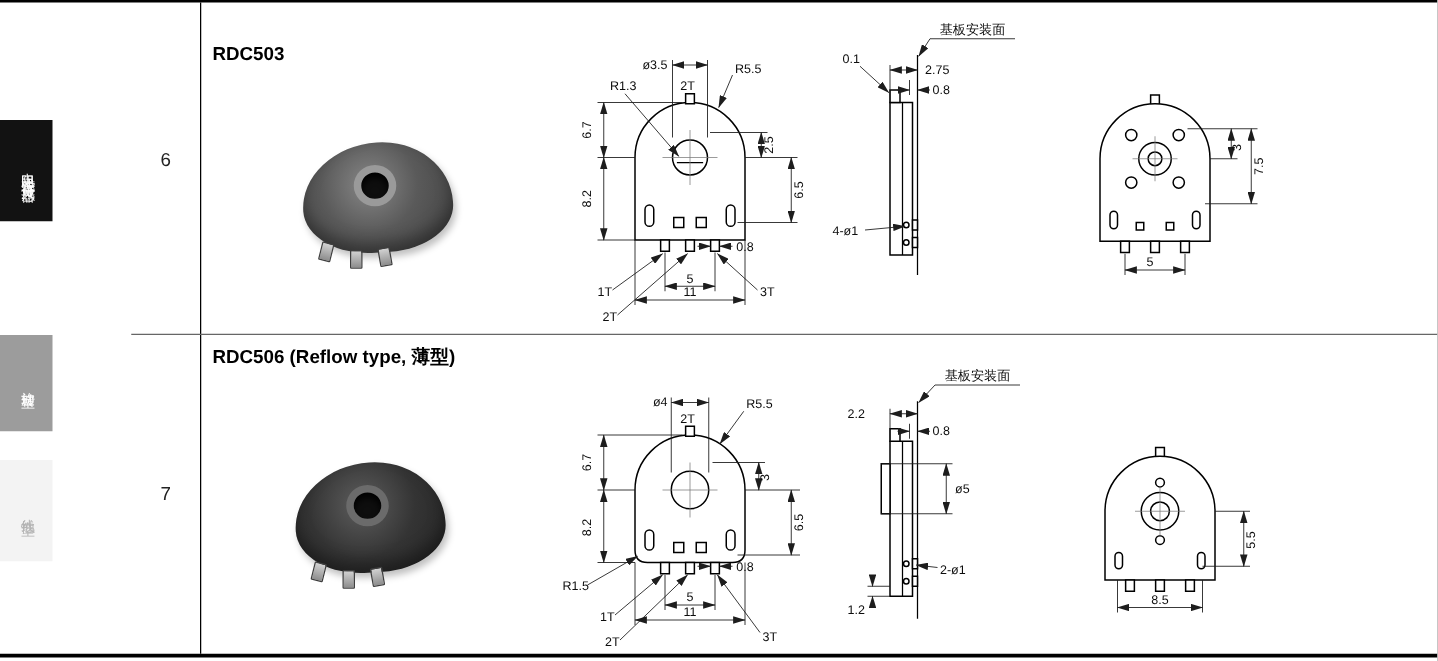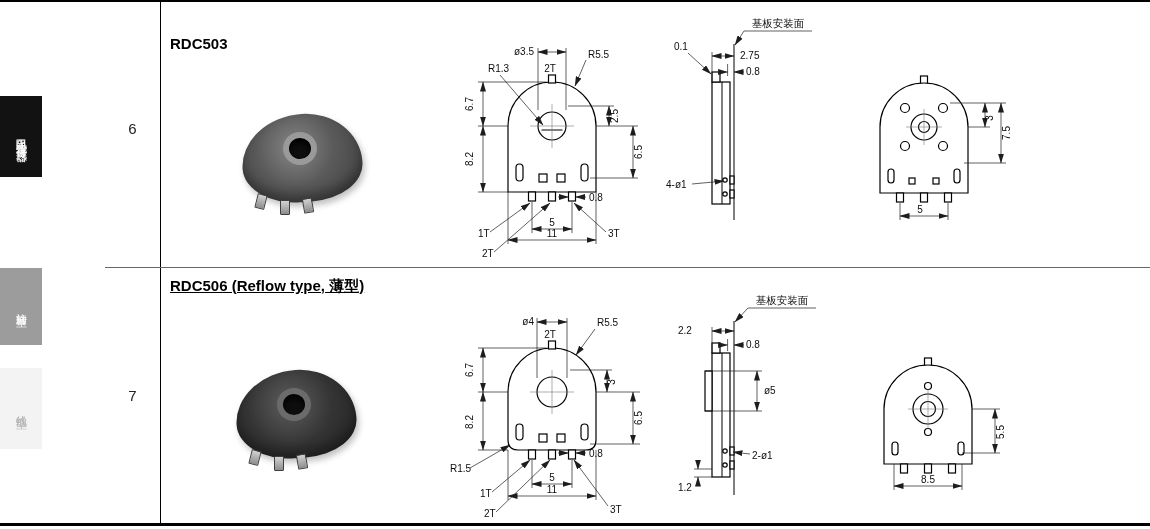--- a/index.html
+++ b/index.html
@@ -211,21 +211,21 @@
       <line x1="88" y1="131" x2="88" y2="148"></line>
       <line x1="40" y1="144" x2="88" y2="144" marker-start="url(#arw)" marker-end="url(#arw)"></line>
     </g>
     <text x="133" y="46" text-anchor="middle" transform="rotate(-90 133 46)">3</text>
     <text x="150" y="61" text-anchor="middle" transform="rotate(-90 150 61)">7.5</text>
     <text x="60" y="141" text-anchor="middle">5</text>
   </svg>
 
   <div class="row-number" style="top:387px;">7</div>
 
-  <div class="row-title" style="top:276px;text-decoration:underline;">
+  <div class="row-title" style="top:276px;">
     <div>RDC506 (Reflow type, 薄型)</div>
   </div>
 
   <div class="photo photo-506" style="left:234px; top:366px;">
     <div class="pot-body"></div>
     <div class="pot-hole"></div>
     <div class="pot-leg" style="left:16px; top:84px; transform:rotate(14deg);"></div>
     <div class="pot-leg" style="left:40px; top:90px;"></div>
     <div class="pot-leg" style="left:63px; top:88px; transform:rotate(-10deg);"></div>
   </div>

